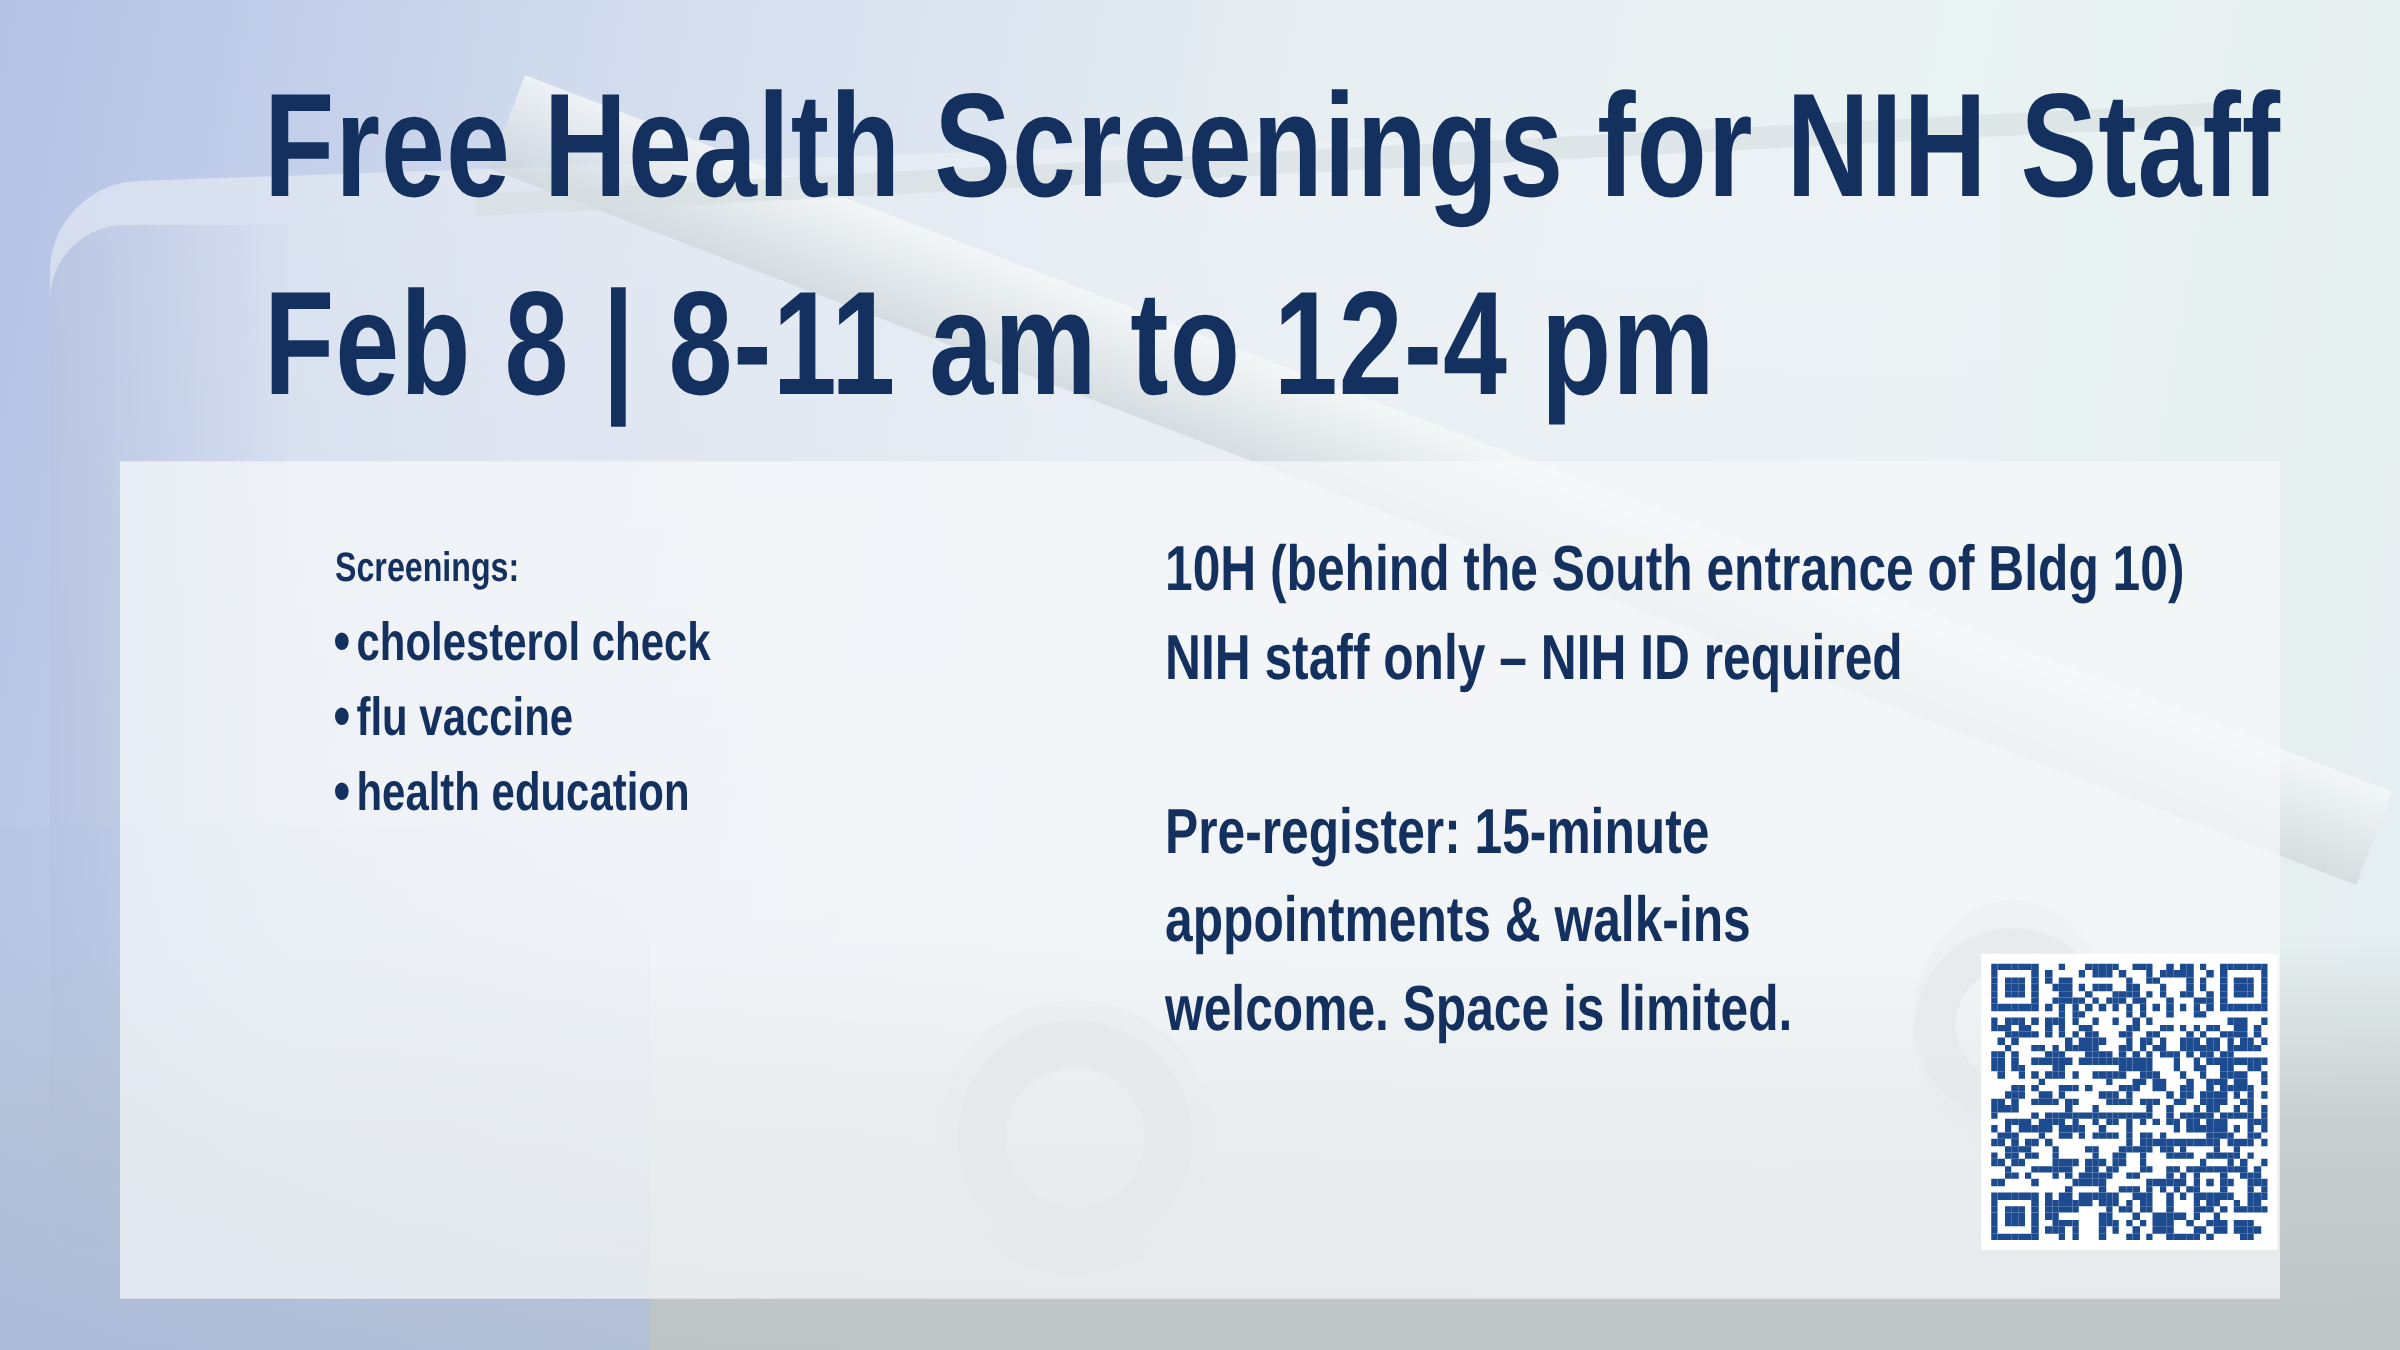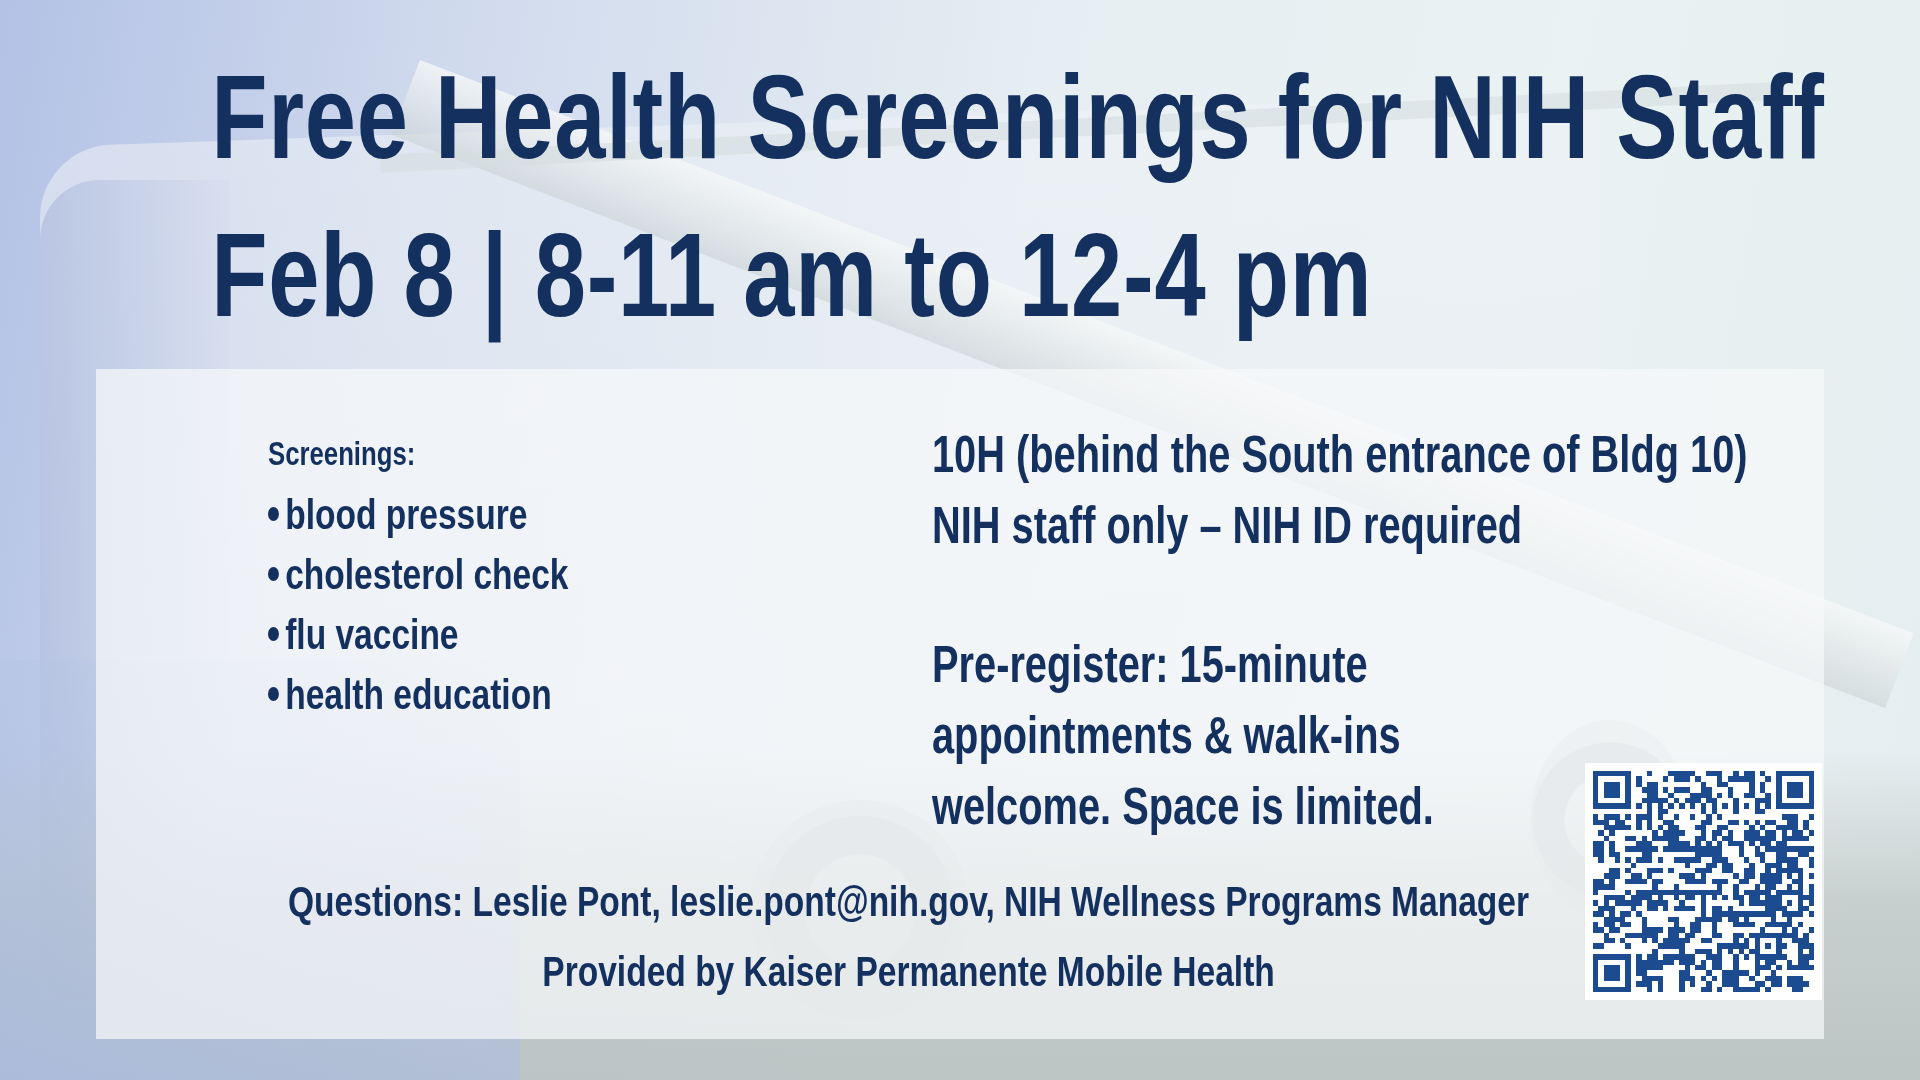--- a/index.html
+++ b/index.html
@@ -186,21 +186,20 @@
   <span class="headline-line l2">Feb 8 | 8-11 am to 12-4 pm</span>
 </div>
 
 <div class="panel">
 
   <div class="screenings">
     <div class="screenings-heading">
       <span class="cond">Screenings:</span>
     </div>
     <ul class="screenings-list">
-      <li class="screenings-item"><span class="cond"><span class="bullet"></span><span>blood pressure</span></span></li>
       <li class="screenings-item"><span class="cond"><span class="bullet"></span><span>cholesterol check</span></span></li>
       <li class="screenings-item"><span class="cond"><span class="bullet"></span><span>flu vaccine</span></span></li>
       <li class="screenings-item"><span class="cond"><span class="bullet"></span><span>health education</span></span></li>
     </ul>
   </div>
 
   <div class="info">
     <div class="info-line"><span class="cond">10H (behind the South entrance of Bldg 10)</span></div>
     <div class="info-line"><span class="cond">NIH staff only – NIH ID required</span></div>
     <div class="info-gap"></div>
@@ -1888,17 +1887,13 @@
         <i></i>
         <i></i>
         <i></i>
         <i class="on"></i>
         <i class="on"></i>
         <i></i>
         <i></i>
       </div>
   </div>
 
-  <div class="contact">
-    <div class="contact-line"><span class="cond">Questions: Leslie Pont, leslie.pont@nih.gov, NIH Wellness Programs Manager</span></div>
-    <div class="contact-line"><span class="cond">Provided by Kaiser Permanente Mobile Health</span></div>
-  </div>
 </div>
 
 </body></html>

